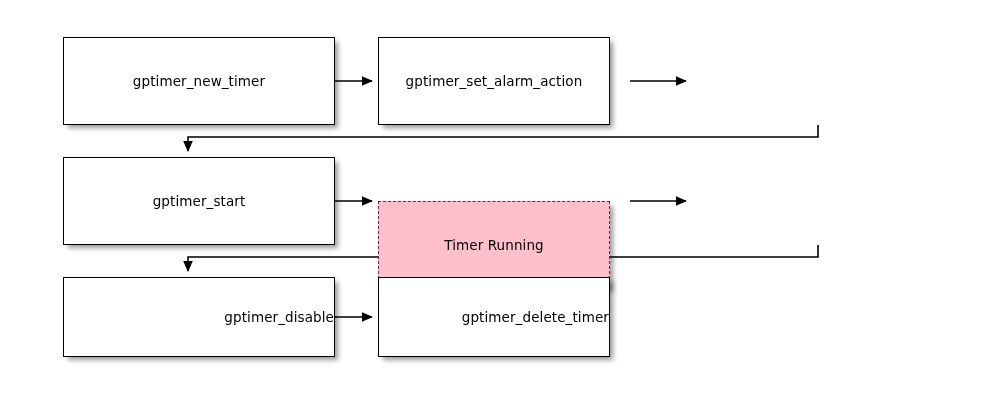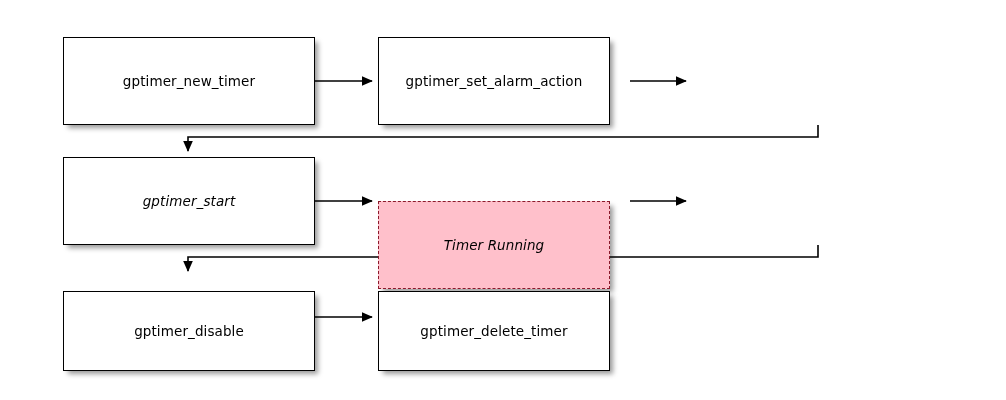--- a/index.html
+++ b/index.html
@@ -49,24 +49,24 @@
     border: 1.7px dashed #8b1a2b;
     color: #000000;
     margin-top: 44px;
   }
   .node .line {
     display: block;
     white-space: nowrap;
   }
   
   .r1 { top: 37px;  height: 88px; }
-  .r2 { top: 157px; height: 88px; font-style: italic; }
-  .r3 { top: 291px; height: 80px; }
+  .r2 { top: 157px; height: 88px; }
+  .r3 { top: 277px; height: 80px; align-items: flex-end; }
   
-  .c1 { left: 63px;  width: 252px; }
+  .c1 { left: 63px;  width: 272px; }
   .c2 { left: 378px; width: 232px; }
   .c3 { left: 692px; width: 249px; }
 </style>
 </head>
 <body>
 
 <div id="canvas">
 
   <svg id="wires" viewBox="0 0 1006 400" xmlns="http://www.w3.org/2000/svg">
     <defs>

